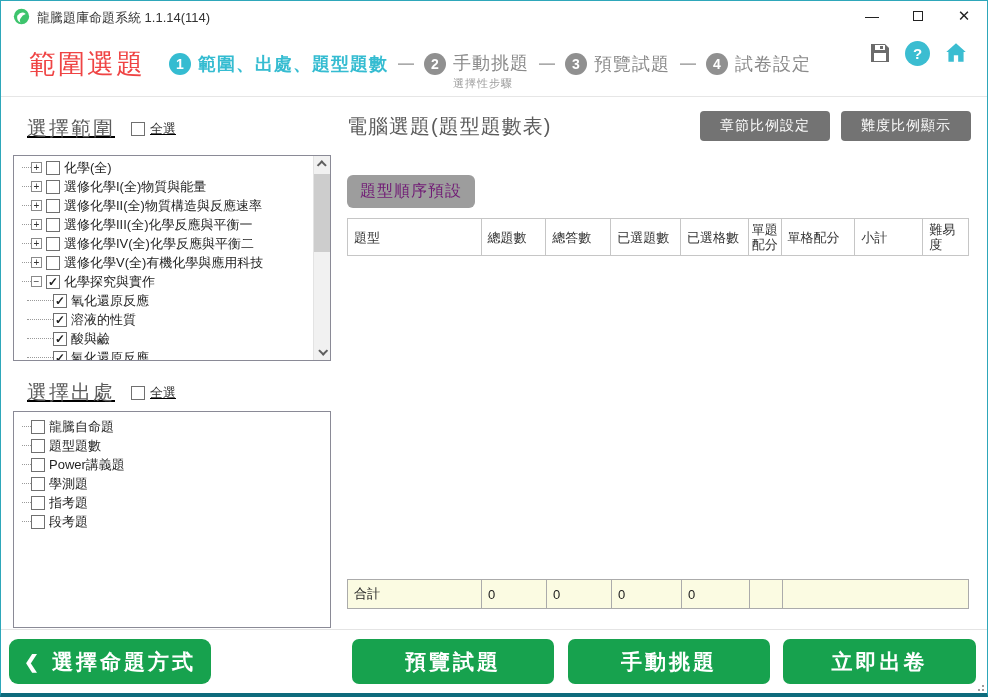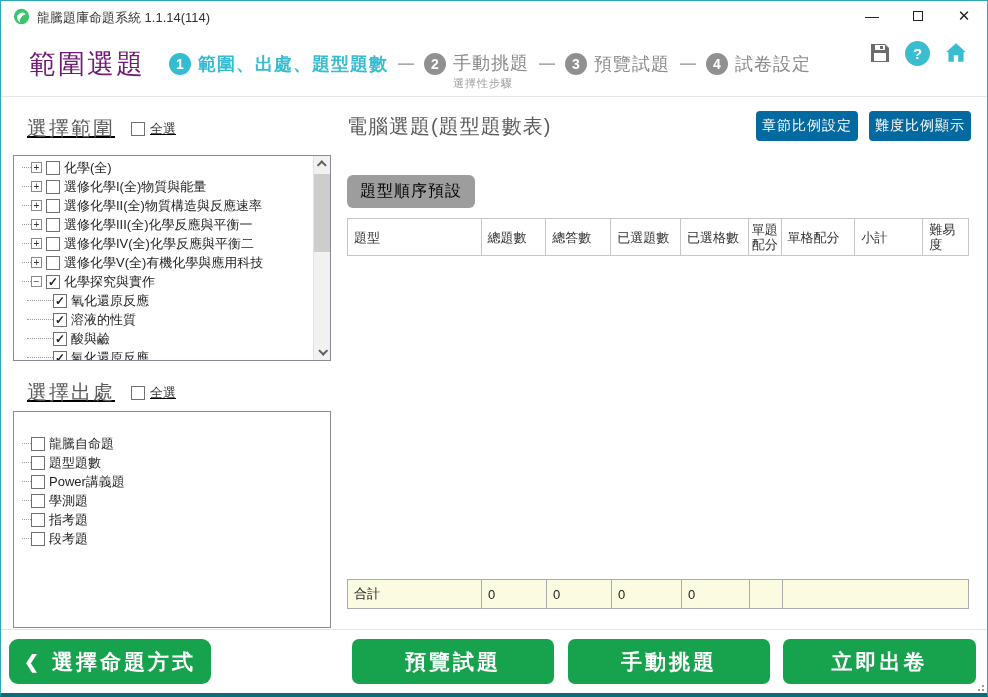--- a/index.html
+++ b/index.html
@@ -16,21 +16,21 @@
   .app-logo{ position:absolute; left:12px; top:7px; width:17px; height:17px; }
   .app-title{ position:absolute; left:36px; top:8px; font-size:13px; color:#333; }
   .winctl{ position:absolute; top:0; width:46px; height:30px; display:flex; align-items:center; justify-content:center; color:#222; cursor:default; }
   .winctl.min{ right:92px; font-size:14px; }
   .winctl.max{ right:46px; }
   .winctl.close{ right:0; font-size:15px; }
   .max-box{ width:10px; height:10px; border:1px solid #222; }
 
   
   .header{ position:absolute; top:30px; left:0; right:0; height:66px; border-bottom:1px solid #E6E6E6; background:#fff; }
-  .page-title{ position:absolute; left:28px; top:15px; font-size:27px; color:#701a75; font-weight:500; letter-spacing:2px; }
+  .page-title{ position:absolute; left:28px; top:15px; font-size:27px; color:#ef4444; font-weight:500; letter-spacing:2px; }
   .stepper{ position:absolute; left:168px; top:0; height:100%; display:flex; align-items:center; }
   .step{ display:flex; align-items:center; }
   .step-circle{ width:22px; height:22px; border-radius:50%; background:#909090; color:#fff; font-size:14px; font-weight:bold; display:flex; align-items:center; justify-content:center; flex:0 0 auto; }
   .step.active .step-circle{ background:#35BCD1; }
   .step-label{ margin-left:7px; font-size:18px; color:#8a8a8a; letter-spacing:1px; }
   .step.active .step-label{ color:#35BCD1; font-weight:bold; }
   .step-label-wrap{ margin-left:7px; position:relative; top:7px; display:flex; flex-direction:column; }
   .step-label-wrap .step-label{ margin-left:0; }
   .step-sublabel{ font-size:11px; color:#9d9d9d; margin-top:1px; letter-spacing:1px; }
   .step-sep{ color:#aaa; font-size:16px; font-weight:bold; margin:0 10px; }
@@ -44,43 +44,43 @@
   .sec-title-row{ position:absolute; left:14px; display:flex; align-items:center; gap:16px;text-decoration:underline; }
   .sec-title{ font-size:20px; color:#5c5c5c; letter-spacing:2px; }
   .chk-group{ display:flex; align-items:center; gap:5px; cursor:pointer; }
   .checkbox{ width:14px; height:14px; border:1px solid #707070; background:#fff; font-size:12px; line-height:12px; font-weight:bold; color:#222; display:flex; align-items:center; justify-content:center; flex:0 0 auto; }
   .chk-label{ font-size:13px; color:#333; }
 
   .tree-box{ position:absolute; left:0; width:318px; border:1px solid #8a8a96; background:#fff; overflow:hidden; }
   .tree-box.range{ top:58px; height:206px; }
   .tree-box.source{ top:314px; height:217px; }
   .tree-inner{ position:absolute; left:0; top:2px; right:17px; }
-  .tree-box.source .tree-inner{ right:0;margin-top:17px; }
+  .tree-box.source .tree-inner{ right:0; }
   .tree-row{ display:flex; align-items:center; height:19px; font-size:13px; color:#1f1f1f; white-space:nowrap; }
   .guide{ width:9px; border-bottom:1px dotted #9a9a9a; margin-left:8px; flex:0 0 auto; }
   .guide.long{ width:26px; margin-left:13px; }
   .expander{ width:11px; height:11px; border:1px solid #8a8a8a; font-size:10px; line-height:9px; color:#333; display:flex; align-items:center; justify-content:center; margin-right:4px; flex:0 0 auto; background:#fff; cursor:pointer; }
   .tree-row .checkbox{ margin-right:4px; }
   .tree-label{ cursor:default; }
 
   
   .vscroll{ position:absolute; right:0; top:0; bottom:0; width:17px; background:#F1F1F1; border-left:1px solid #E3E3E3; }
   .scroll-btn{ position:absolute; left:0; width:17px; height:17px; display:flex; align-items:center; justify-content:center; cursor:pointer; }
   .scroll-btn.up{ top:0; } .scroll-btn.down{ bottom:0; }
   .chev{ width:7px; height:7px; border-left:2px solid #5f5f5f; border-top:2px solid #5f5f5f; }
   .chev.up{ transform:rotate(45deg) translateY(1px); }
   .chev.down{ transform:rotate(225deg) translateY(1px); }
   .scroll-thumb{ position:absolute; left:0; top:18px; width:17px; height:78px; background:#CDCDCD; cursor:pointer; }
 
   
   .right-panel{ position:absolute; left:346px; top:96px; width:624px; bottom:67px; }
   .rp-header{ position:absolute; top:14px; left:0; right:0; display:flex; align-items:center; }
   .rp-title{ font-size:20px; color:#5c5c5c; letter-spacing:1px; flex:1 1 auto; }
-  .btn-green-sm{ background:#0369a1; color:#fff; font-size:14px; padding:6px 6px; border-radius:4px; margin-left:11px; cursor:pointer; letter-spacing:1px; }
-  .btn-order{ position:absolute; top:78px; left:0; background:#9D9D9D; color:#000000; font-size:16px; padding:6px 13px; border-radius:6px; cursor:pointer; letter-spacing:1px; }
+  .btn-green-sm{ background:#737373; color:#fff; font-size:14px; padding:6px 20px; border-radius:4px; margin-left:11px; cursor:pointer; letter-spacing:1px; }
+  .btn-order{ position:absolute; top:78px; left:0; background:#9D9D9D; color:#701a75; font-size:16px; padding:6px 13px; border-radius:6px; cursor:pointer; letter-spacing:1px; }
 
   .qtable-head{ position:absolute; top:121px; left:0; width:622px; height:38px; border:1px solid #C6C6C6; display:flex; background:#fff; }
   .qtable-head .cell{ border-right:1px solid #C6C6C6; height:100%; display:flex; align-items:center; padding-left:6px; font-size:13px; color:#333; line-height:15px; }
   .qtable-head .cell:last-child{ border-right:none; }
   .c0{ width:134px; } .c1{ width:65px; } .c2{ width:65px; } .c3{ width:70px; } .c4{ width:68px; }
   .c5{ width:33px; padding-left:3px !important; } .c6{ width:74px; } .c7{ width:68px; } .c8{ width:45px; flex:1 1 auto; }
 
   .qtable-foot{ position:absolute; top:482px; left:0; width:622px; height:30px; border:1px solid #ABABAB; background:#FBFBE2; display:flex; }
   .qtable-foot .cell{ border-right:1px solid #ABABAB; height:100%; display:flex; align-items:center; padding-left:6px; font-size:13px; color:#222; }
   .qtable-foot .cell:last-child{ border-right:none; }

